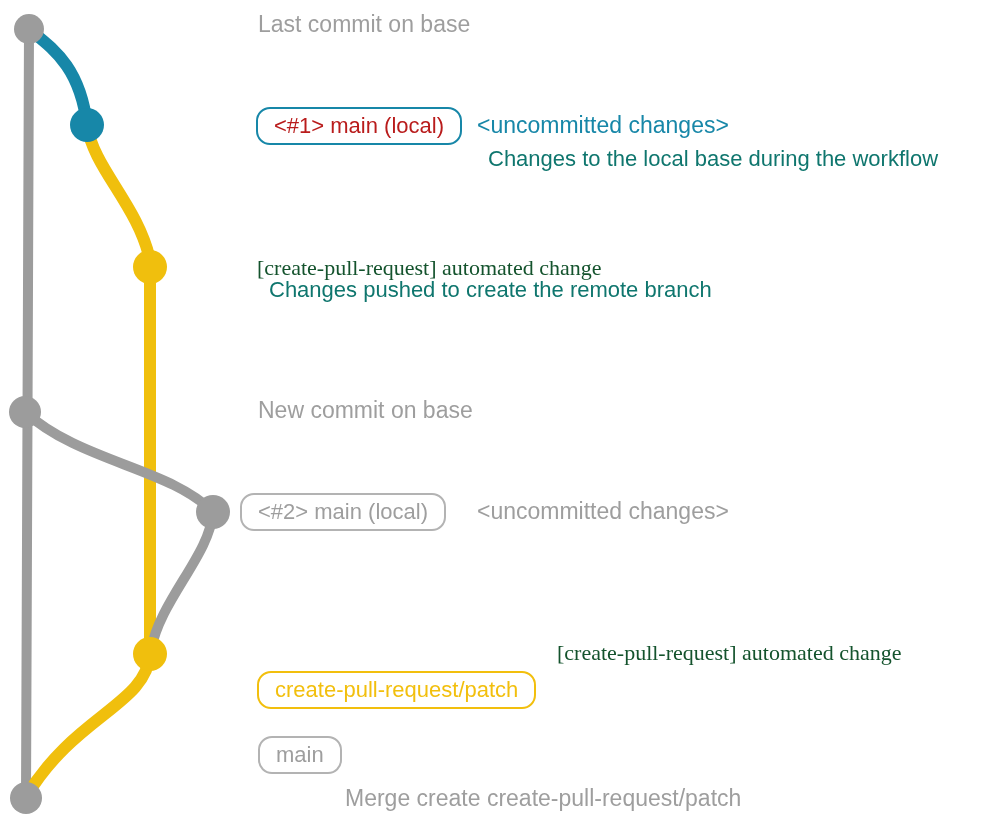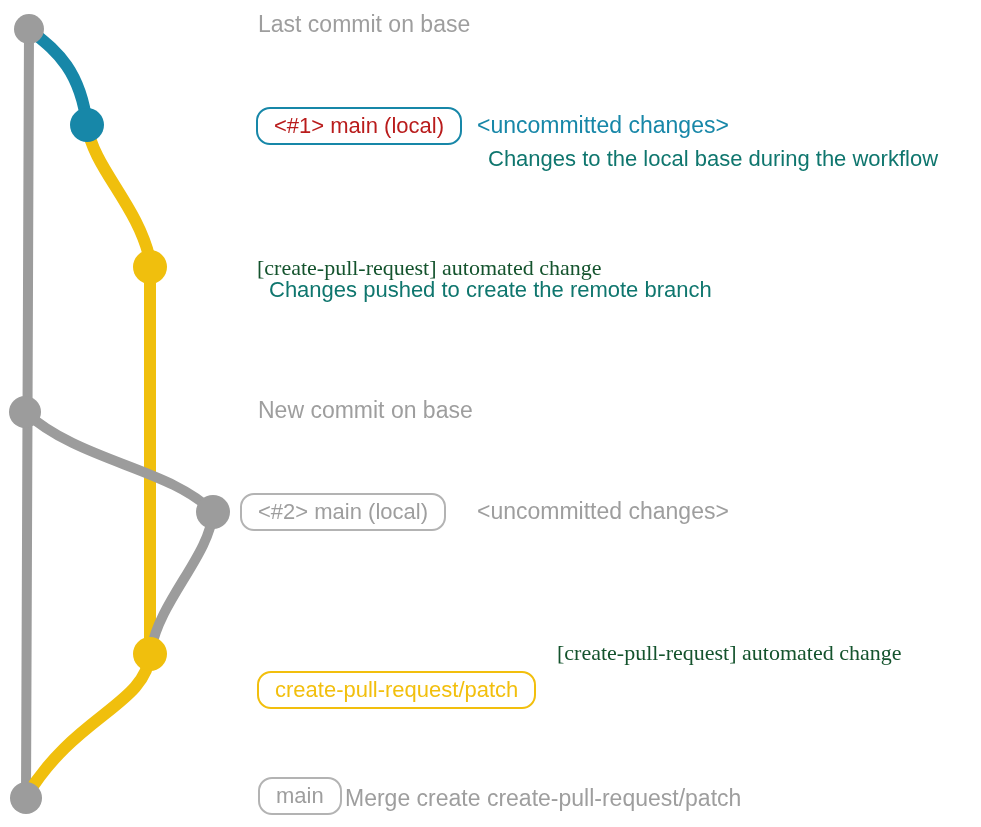--- a/index.html
+++ b/index.html
@@ -78,18 +78,18 @@
   <div class="lbl" style="left:240px;top:493px;">
     <span class="tag gray">&lt;#2&gt; main (local)</span>
   </div>
   <div class="lbl msg-gray" style="left:477px;top:499px;">&lt;uncommitted changes&gt;</div>
 
   <div class="lbl" style="left:257px;top:635px;margin-top:36px;">
     <span class="tag yellow">create-pull-request/patch</span>
   </div>
   <div class="lbl msg-yellow" style="left:557px;top:641px;">[create-pull-request] automated change</div>
 
-  <div class="lbl" style="left:258px;top:777px;">
+  <div class="lbl" style="left:258px;top:736px;">
     <span class="tag gray">main</span>
   </div>
   <div class="lbl msg-gray" style="left:345px;top:786px;">Merge create create-pull-request/patch</div>
 
 </div>
 
 </body></html>

